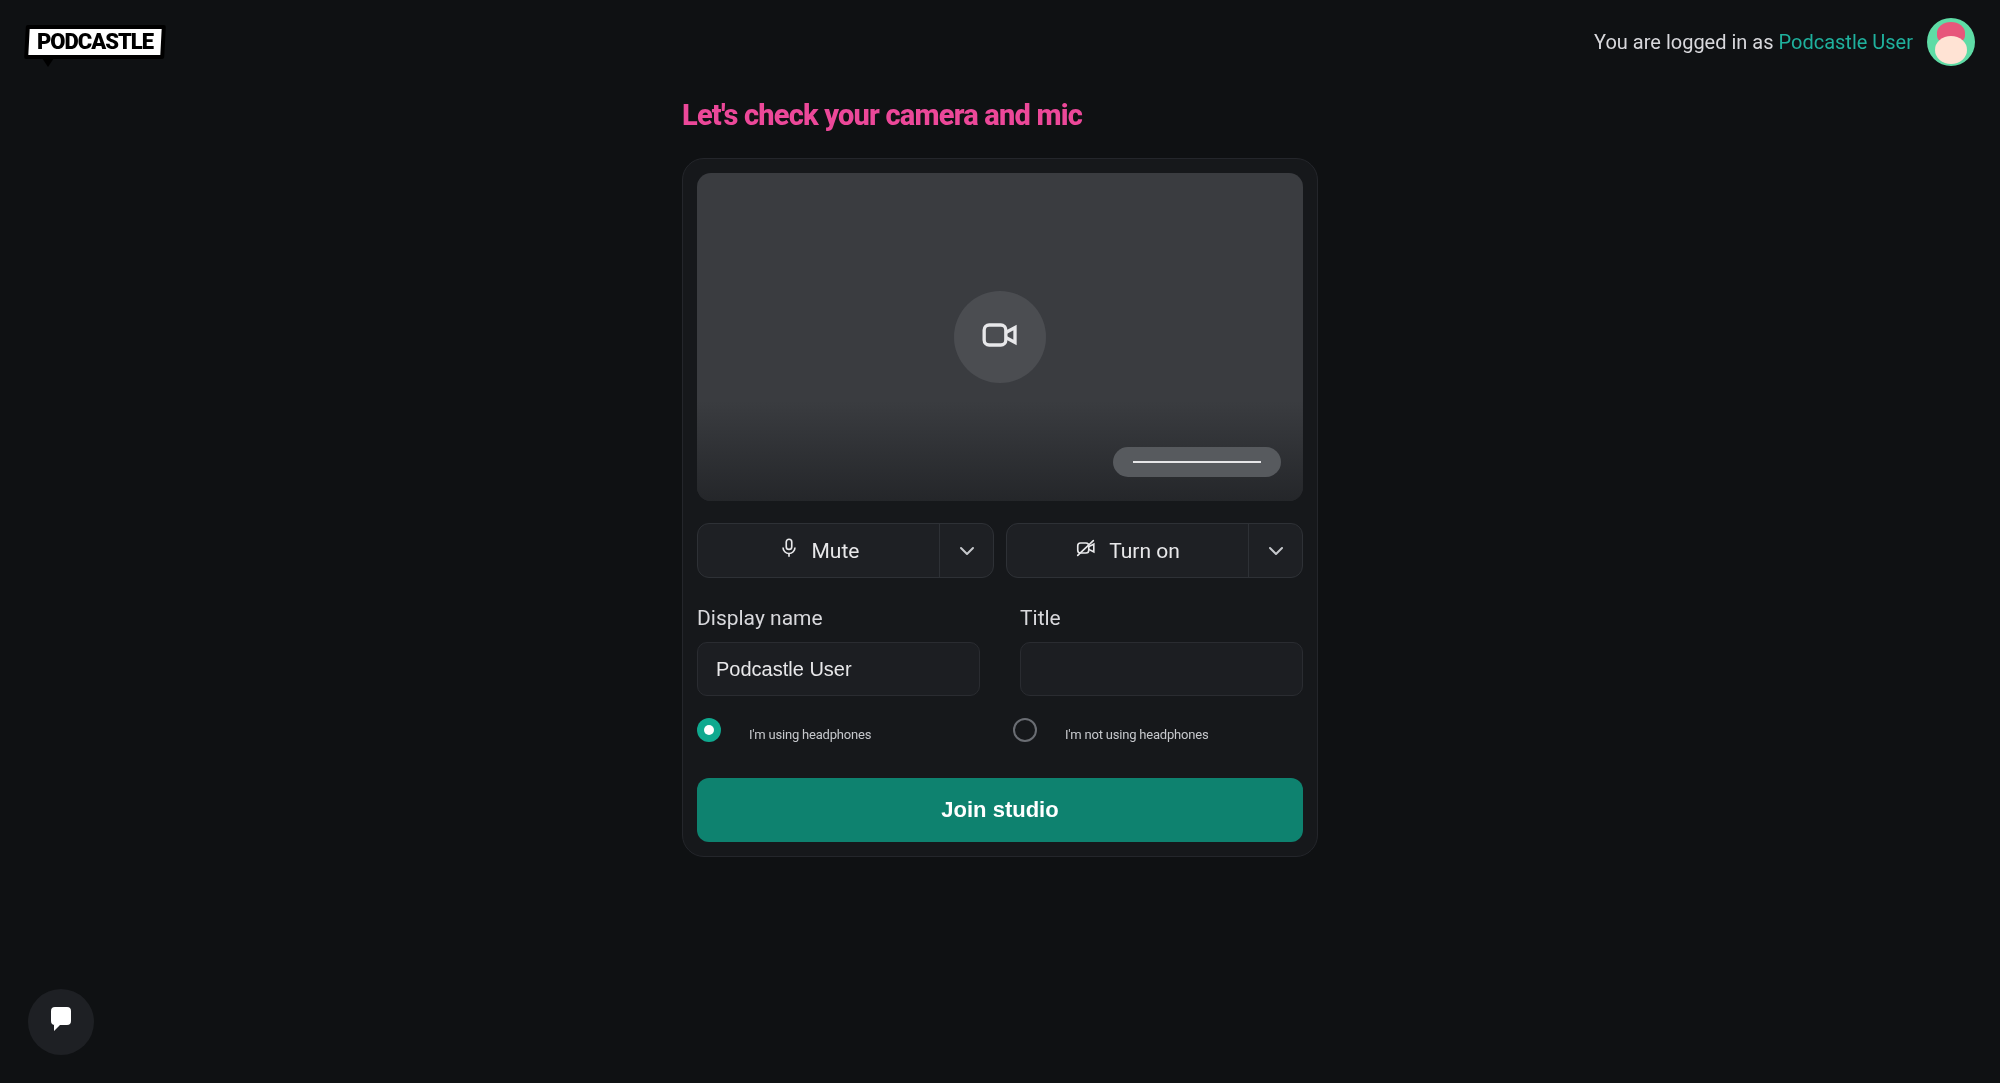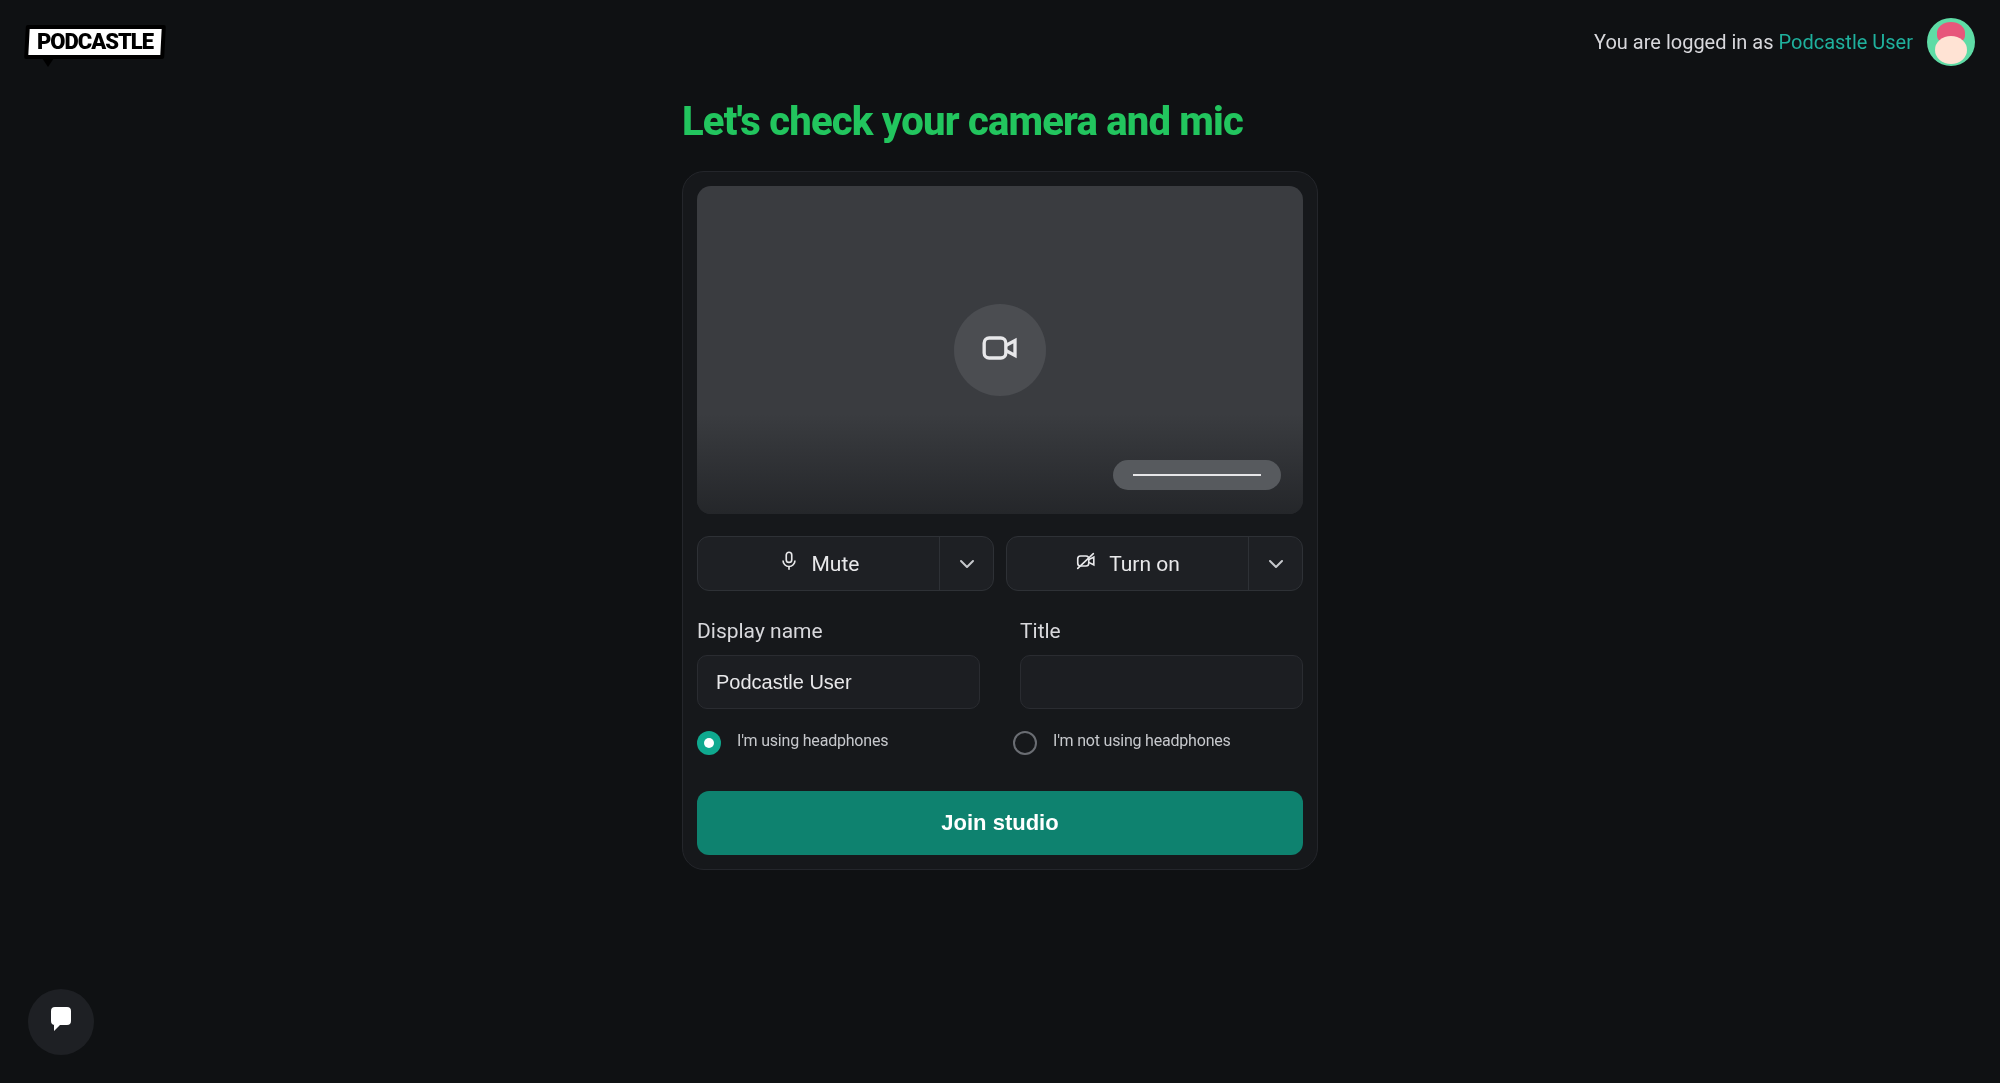--- a/index.html
+++ b/index.html
@@ -86,24 +86,24 @@
   }
   .back-row {
     display: flex; align-items: center; gap: 14px;
     color: #8b8d93;
     font-size: 21px;
     cursor: pointer;
     margin-bottom: 26px;
   }
   .back-row svg { width: 11px; height: 20px; stroke: #8b8d93; }
   .headline {
-    font-size: 40px;
+    font-size: 29px;
     font-weight: 800;
     letter-spacing: -0.8px;
-    color: #22c55e;
+    color: #ec4899;
     margin-bottom: 26px;
   }
 
   
   .card {
     background: #16181b;
     border: 1px solid #24262b;
     border-radius: 22px;
     padding: 14px;
   }
@@ -195,22 +195,22 @@
     padding: 0 18px;
     outline: none;
   }
 
   .radios {
     display: flex;
     margin-top: 22px;
     gap: 26px;
   }
   .radio {
-    display: flex; align-items: flex-start; gap: 16px;
-    font-size: 16px;
+    display: flex; align-items: flex-end; gap: 28px;
+    font-size: 13px;
     color: #c6c8cc;
     cursor: pointer;
     flex: 1;
     letter-spacing: -0.2px;
   }
   .radio .dot {
     width: 24px; height: 24px; border-radius: 50%;
     border: 2px solid #6a6d73;
     display: inline-flex; align-items: center; justify-content: center;
     flex-shrink: 0;

